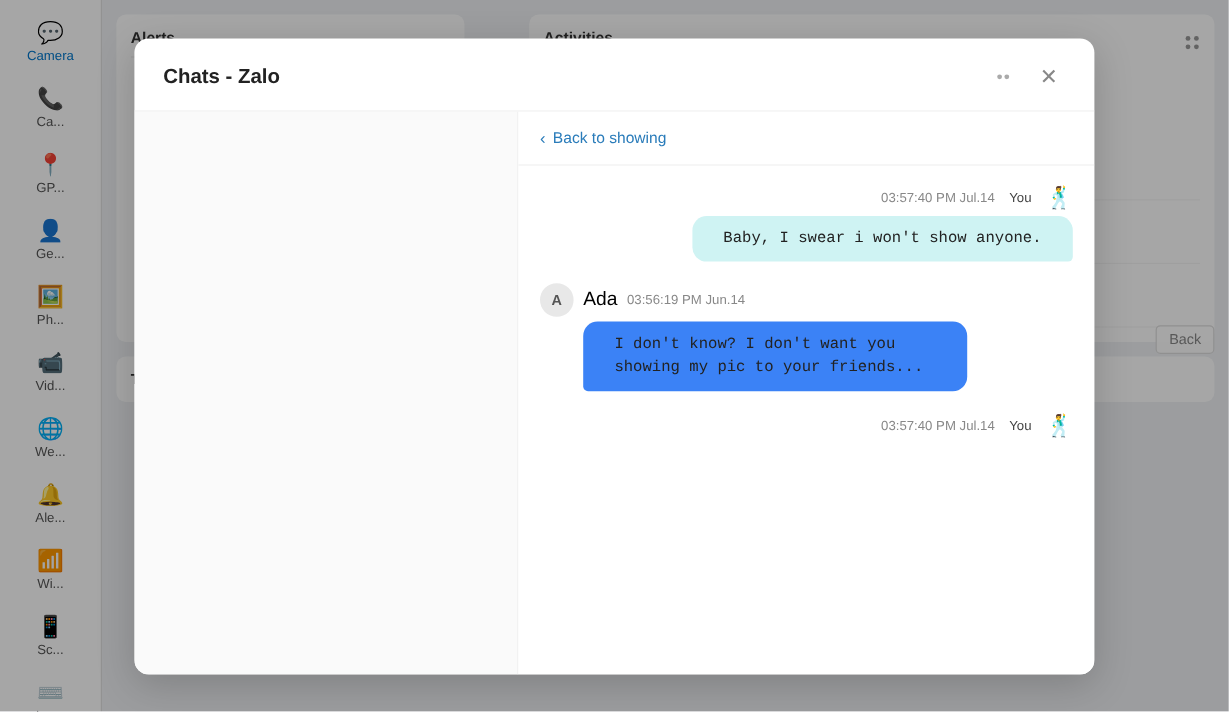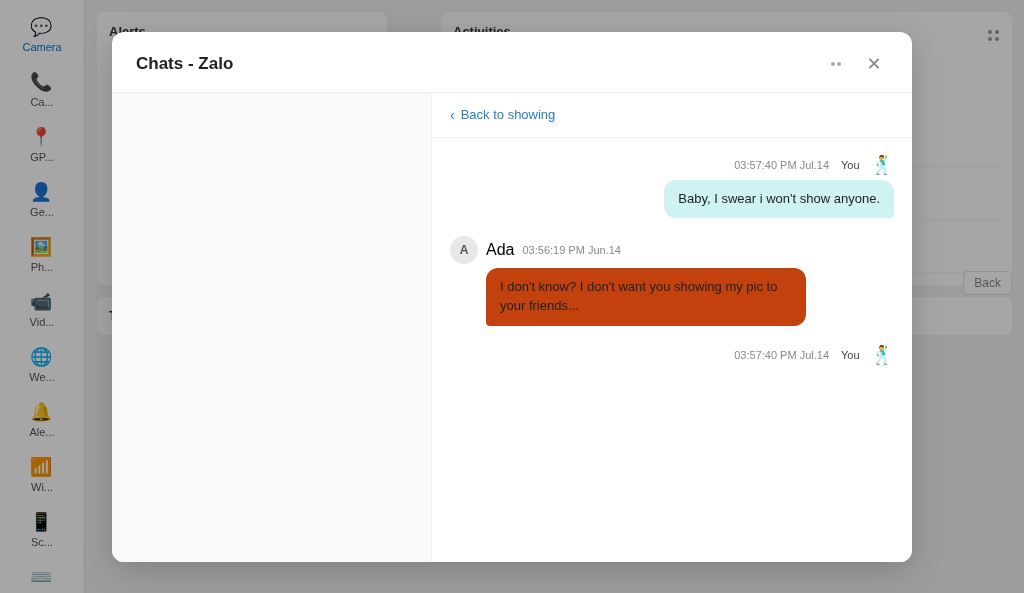--- a/index.html
+++ b/index.html
@@ -293,35 +293,36 @@
       font-weight: 400;
       color: #444;
     }
 
     .msg-sender-icon {
       font-size: 18px;
       color: #3aa;
     }
 
     .msg-bubble {
-      padding: 10px 14px;
+      padding: 10px 26px;
       border-radius: 12px;
       font-size: 13px;
       line-height: 1.45;
       max-width: 320px;
+      font-family: Liberation Mono, monospace;
     }
 
     .msg-bubble.outgoing {
       background: #cff3f3;
       color: #222;
       border-bottom-right-radius: 4px;
     }
 
     .msg-bubble.incoming {
-      background: #c2410c;
+      background: #3b82f6;
       color: #222;
       border-bottom-left-radius: 4px;
     }
 
     .msg-incoming-header {
       display: flex;
       align-items: center;
       gap: 8px;
       margin-bottom: 4px;
     }

